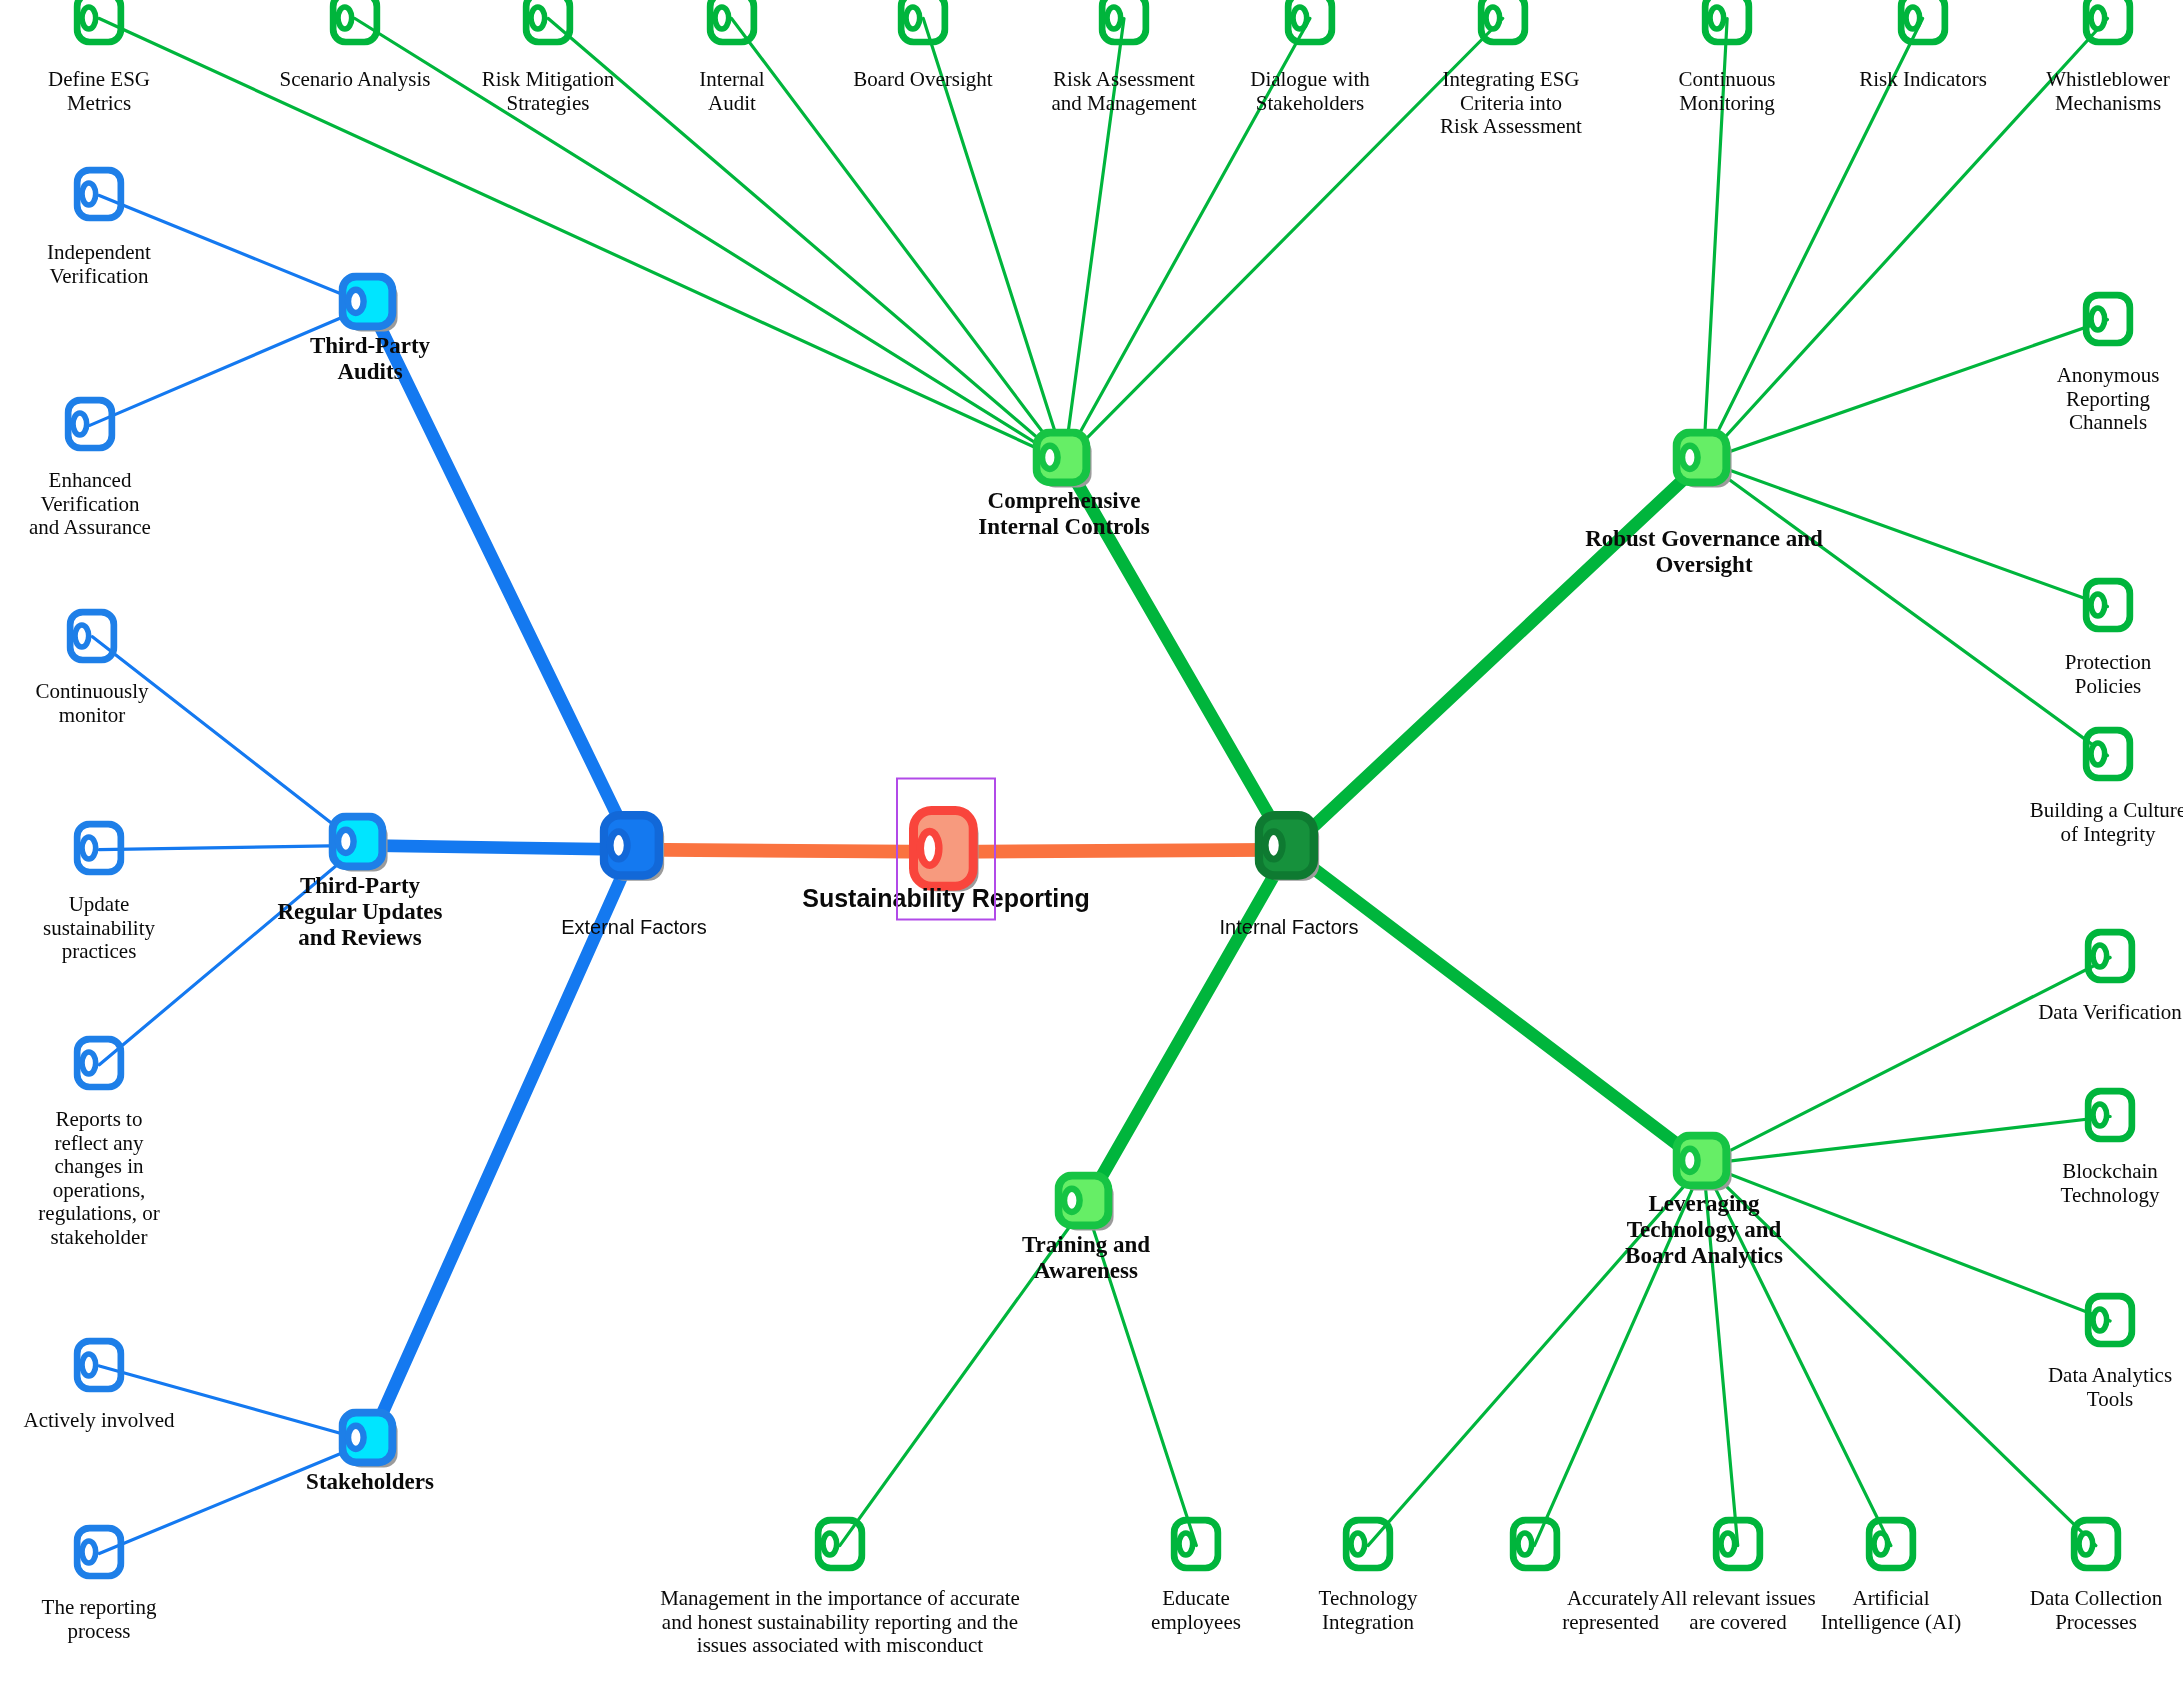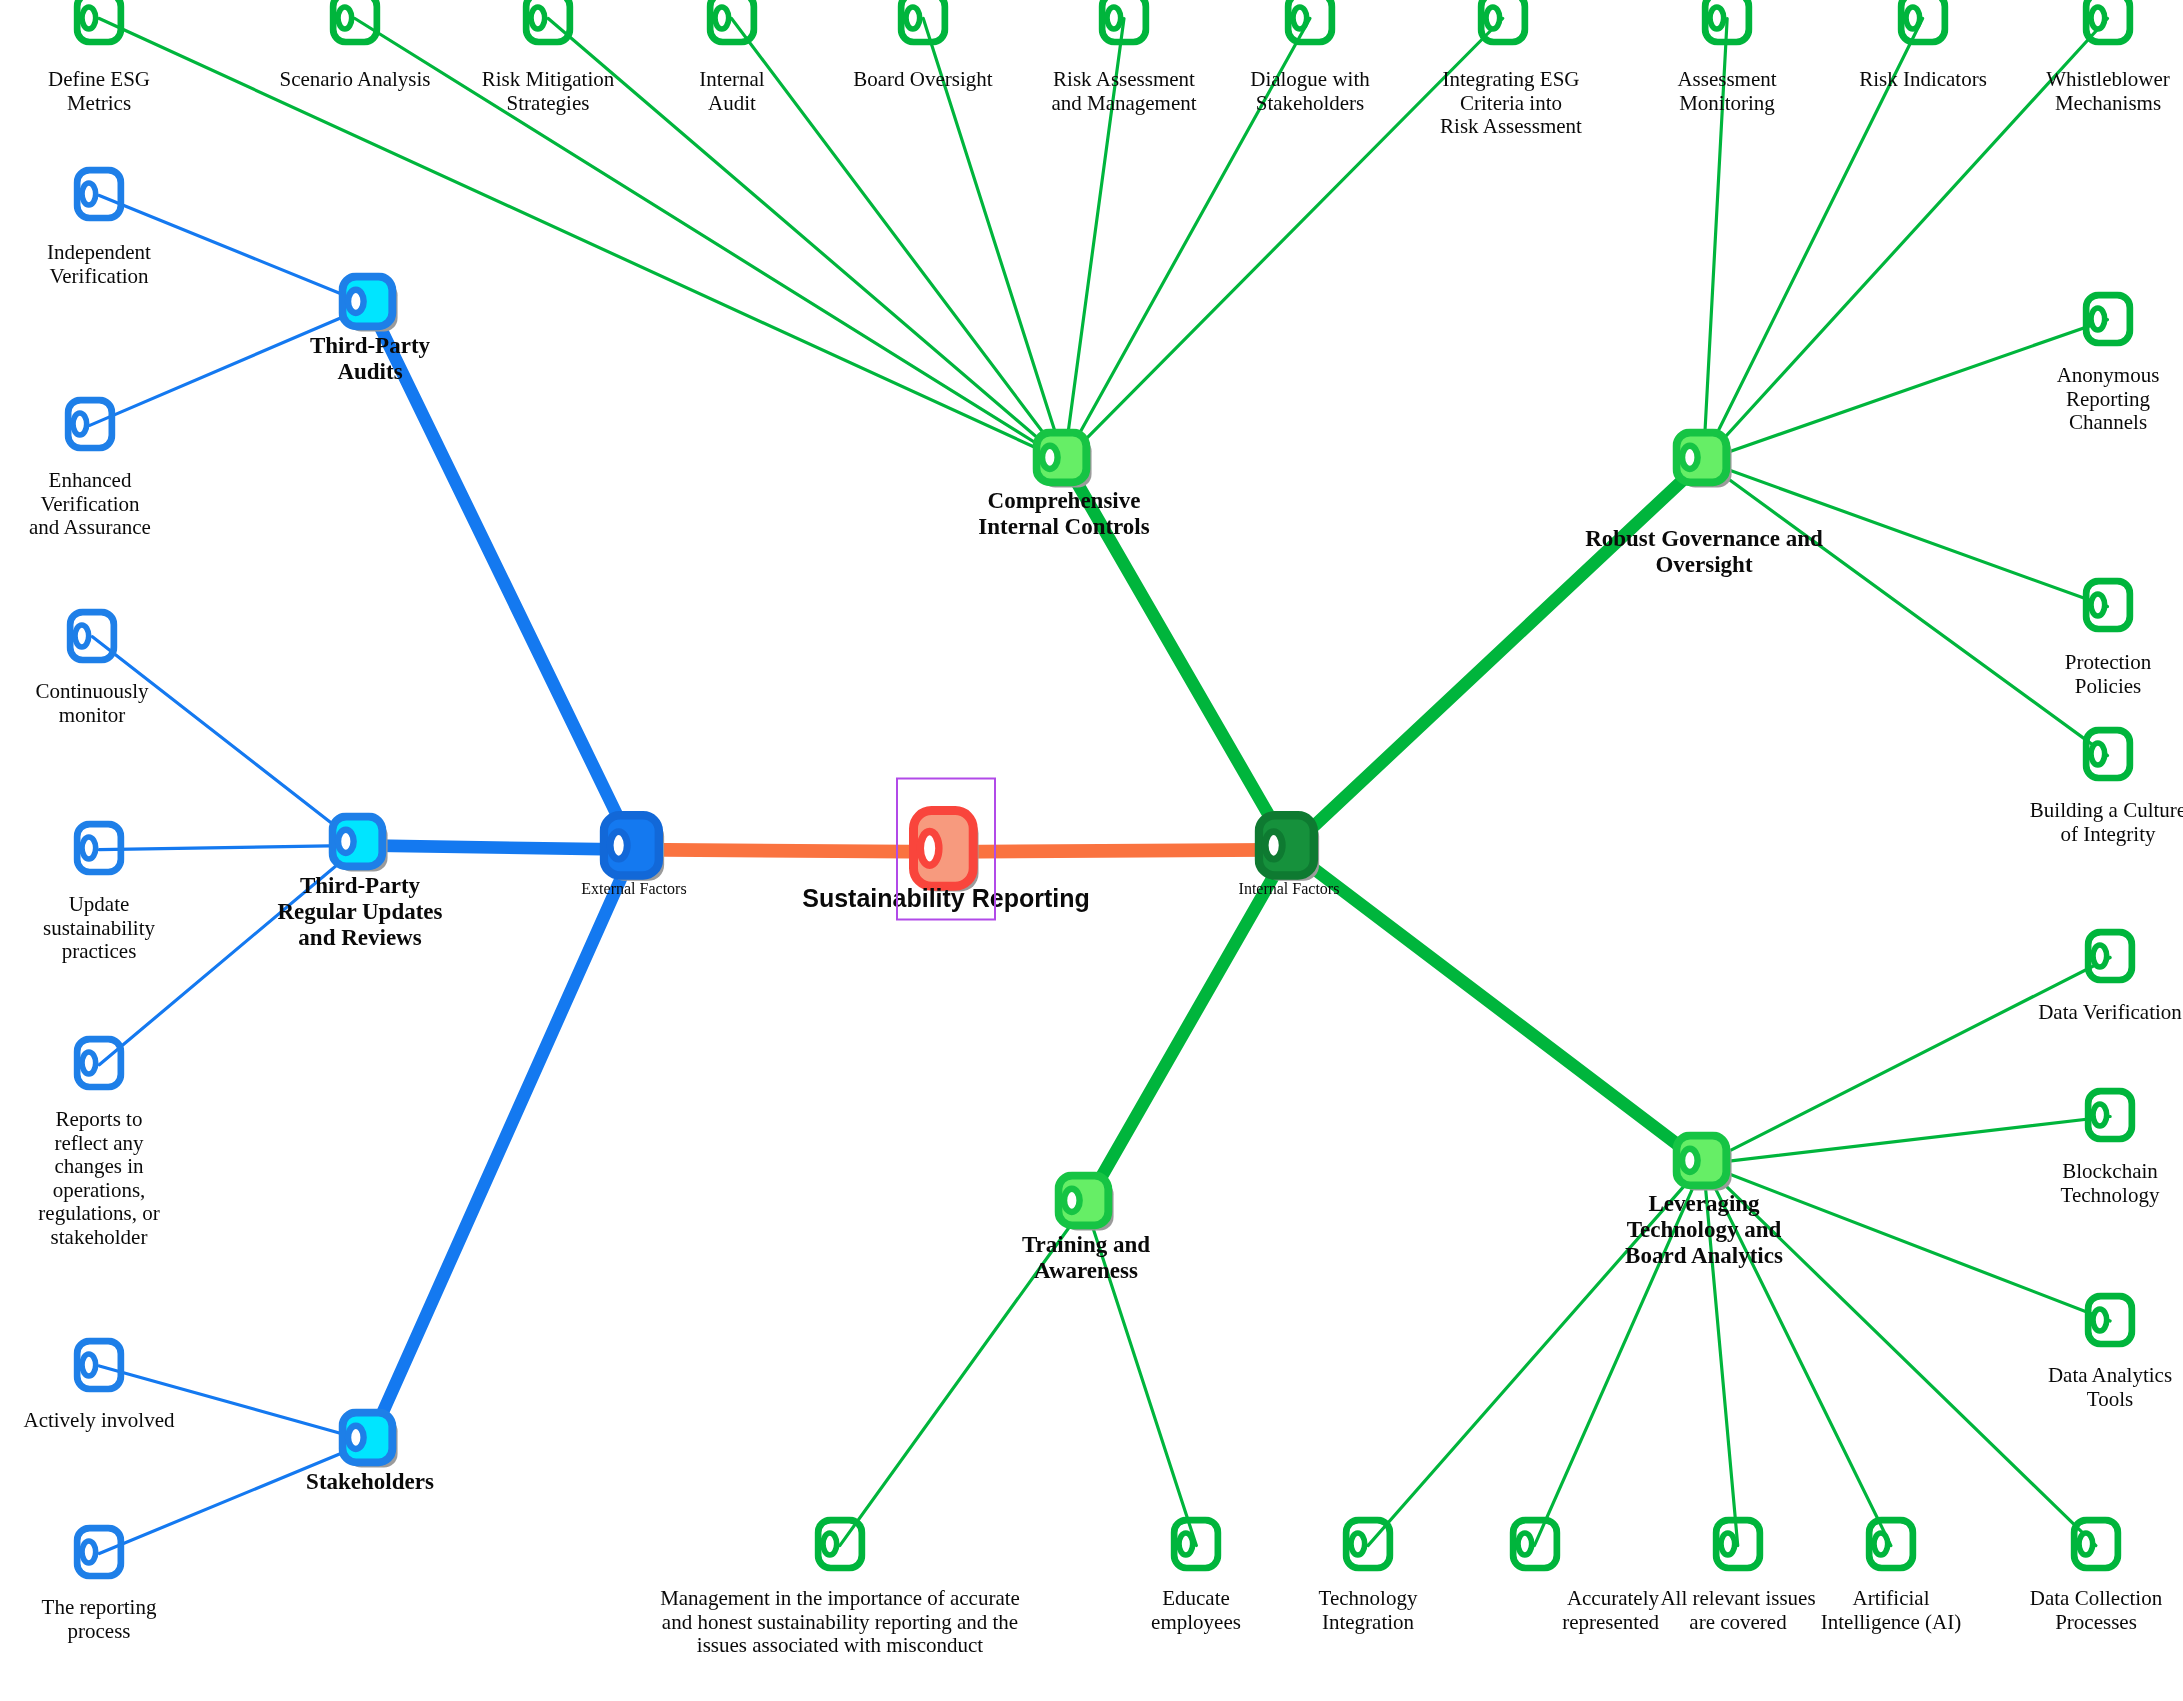--- a/index.html
+++ b/index.html
@@ -18,21 +18,21 @@
     transform:translate(-50%,0);
     text-align:center;
     color:#0a0a0a;
     font-family:"Liberation Serif", serif;
     line-height:1.12;
     white-space:pre-line;
     pointer-events:none;
   }
   .leaf .nlabel{font-size:21px;font-weight:400;}
   .hub .nlabel{font-size:23px;font-weight:700;}
-  .branch .nlabel{font-size:16px;font-weight:400;font-family:Liberation Serif, serif;}
+  .branch .nlabel{font-size:20px;font-weight:400;font-family:Liberation Sans, sans-serif;margin-top:36px;}
   .root .nlabel{font-size:25px;font-weight:700;font-family:"Liberation Sans", sans-serif;}
   .selbox{
     position:absolute;
     border:2.6px solid #b14ae8;
     transform:translate(-50%,-50%);
     box-sizing:border-box;
   }
 </style>
 </head>
 <body>
@@ -230,21 +230,21 @@
       <div class="leaf" style="position: absolute; left: 0px; top: 0px;">
         <div class="nlabel" style="left: 1511px; top: 68px; width: 248px; margin-left: 0px;">Integrating ESG
 Criteria into
 Risk Assessment</div>
       </div>
       <div class="node leaf" style="left: 1727px; top: 18.5px;"><span><svg width="51" height="55" viewBox="0 0 96 104">
             <rect x="6.5" y="6.5" width="83" height="91" rx="24" fill="none" stroke="#00B53C" stroke-width="13"></rect>
             <ellipse cx="28.799999999999997" cy="52" rx="12.96" ry="20.8" fill="#ffffff" stroke="#00B53C" stroke-width="10.66"></ellipse>
           </svg></span></div>
       <div class="leaf" style="position: absolute; left: 0px; top: 0px;">
-        <div class="nlabel" style="left: 1727px; top: 68px; width: 248px; margin-left: 0px;">Assessment
+        <div class="nlabel" style="left: 1727px; top: 68px; width: 248px; margin-left: 0px;">Continuous
 Monitoring</div>
       </div>
       <div class="node leaf" style="left: 1923px; top: 18.5px;"><span><svg width="51" height="55" viewBox="0 0 96 104">
             <rect x="6.5" y="6.5" width="83" height="91" rx="24" fill="none" stroke="#00B53C" stroke-width="13"></rect>
             <ellipse cx="28.799999999999997" cy="52" rx="12.96" ry="20.8" fill="#ffffff" stroke="#00B53C" stroke-width="10.66"></ellipse>
           </svg></span></div>
       <div class="leaf" style="position: absolute; left: 0px; top: 0px;">
         <div class="nlabel" style="left: 1923px; top: 68px; width: 248px; margin-left: 0px;">Risk Indicators</div>
       </div>
       <div class="node leaf" style="left: 2108px; top: 18.5px;"><span><svg width="51" height="55" viewBox="0 0 96 104">

